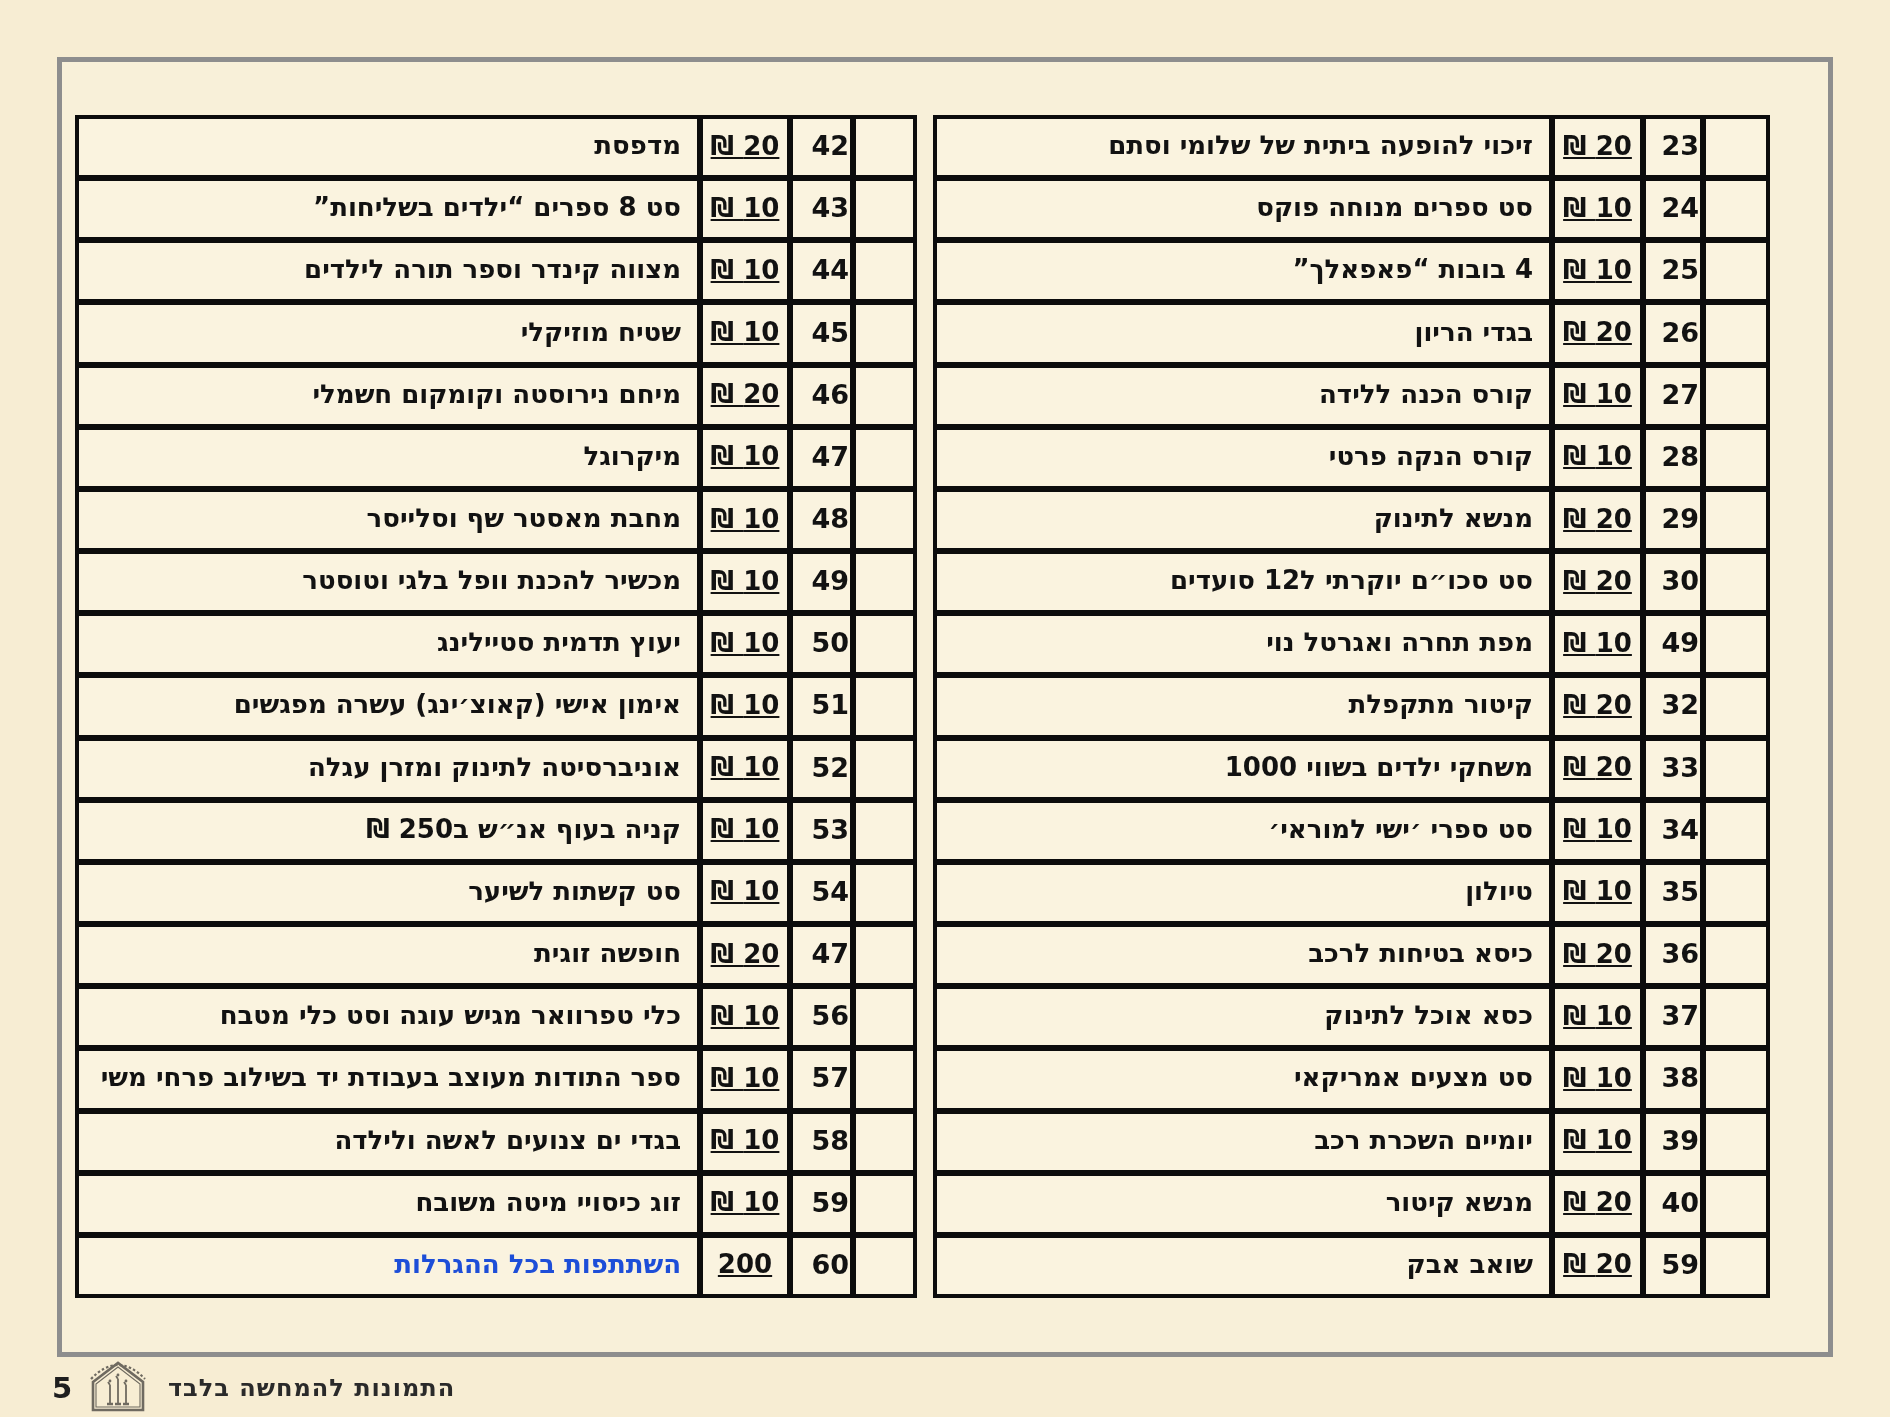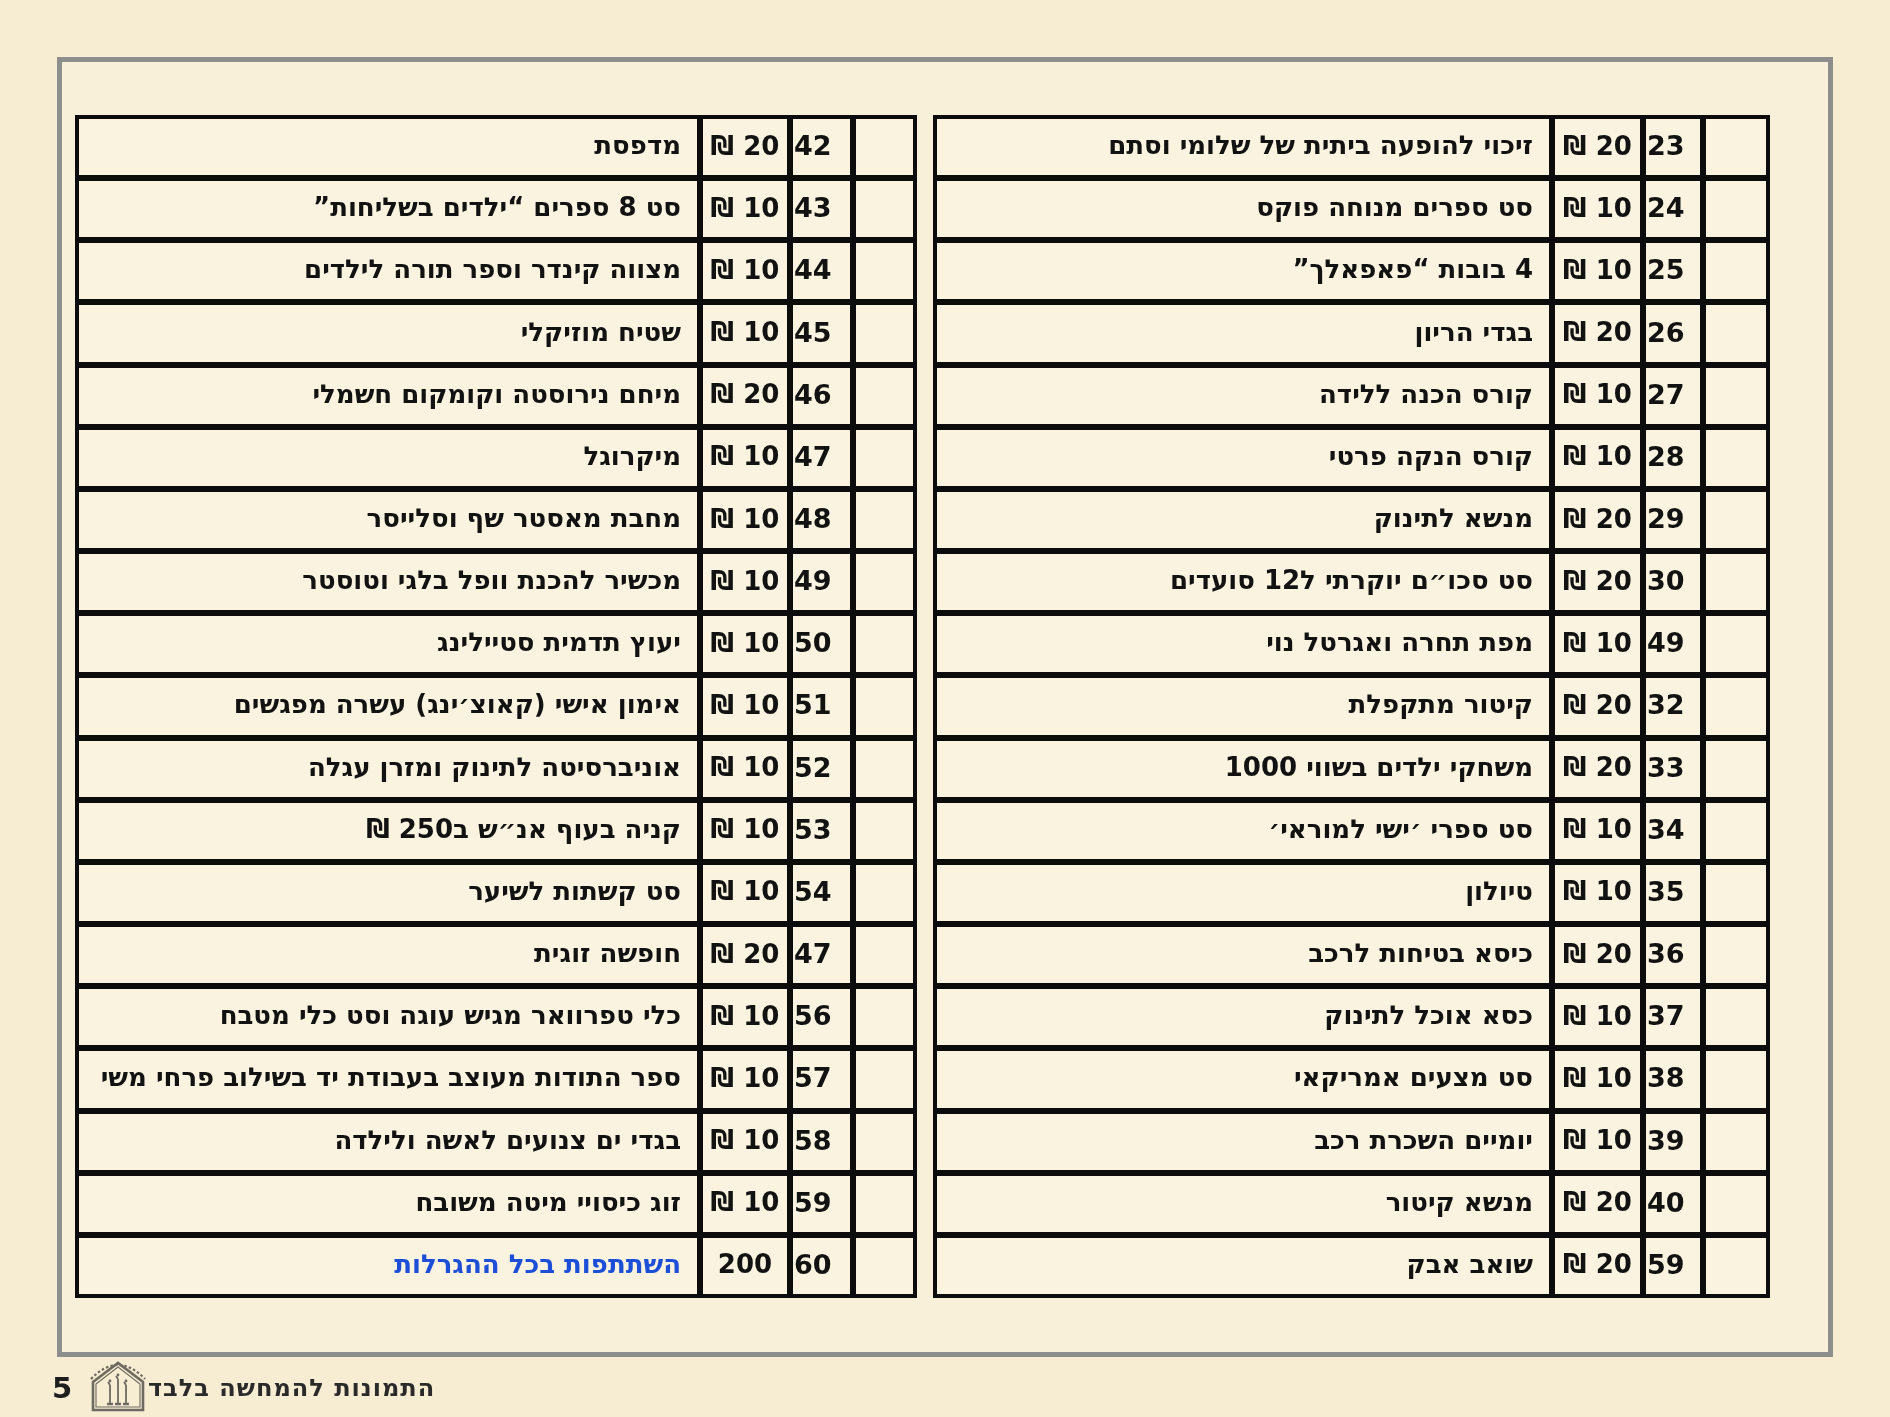--- a/index.html
+++ b/index.html
@@ -19,31 +19,31 @@
     width:100%;height:100%;table-layout:fixed;direction:rtl;
     border-collapse:separate;border-spacing:0;
     border:1px solid #0c0c0c;
   }
   table.prizes td{
     box-sizing:border-box;border:3px solid #0c0c0c;background:#faf3df;
     vertical-align:middle;overflow:hidden;white-space:nowrap;
     color:#121212;font-weight:bold;
   }
   td.cell-desc{font-size:26px;padding:0 16px 4px 8px;}
-  td.cell-price{font-size:26px;text-align:center;padding-bottom:4px;}
-  td.cell-num{font-size:27px;text-align:left;padding-bottom:4px;}
+  td.cell-price{font-size:26px;text-align:center;padding-bottom:4px;text-decoration:underline;}
+  td.cell-num{font-size:27px;text-align:right;padding-bottom:4px;}
   td.cell-check{background:#faf3df;}
   tr.highlight td.cell-desc{color:#1d4ed8;}
   .footer{position:absolute;left:0;top:1357px;width:1890px;height:60px;}
   .page-number{
     position:absolute;left:52px;top:14px;font-size:29px;font-weight:bold;color:#1e1e1e;
   }
   .org-logo{position:absolute;left:85px;top:-2px;width:66px;height:60px;}
   .footer-note{
-    position:absolute;left:148px;top:17px;direction:rtl;
+    position:absolute;left:168px;top:17px;direction:rtl;
     font-size:24px;font-weight:bold;color:#2a2a2a;letter-spacing:1px;
   }
 </style>
 </head>
 <body>
 
 <div class="frame"></div>
 
 <div class="prize-table-wrap wrap-left">
   <table class="prizes">

